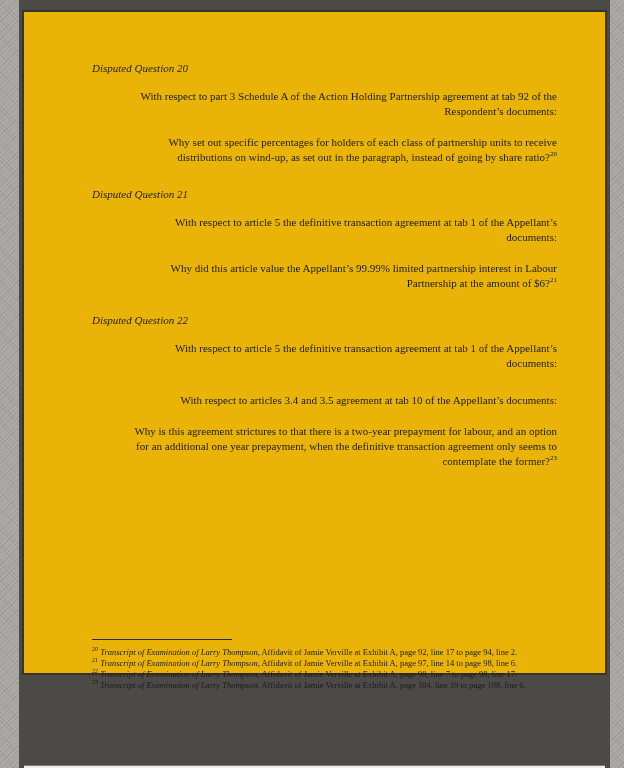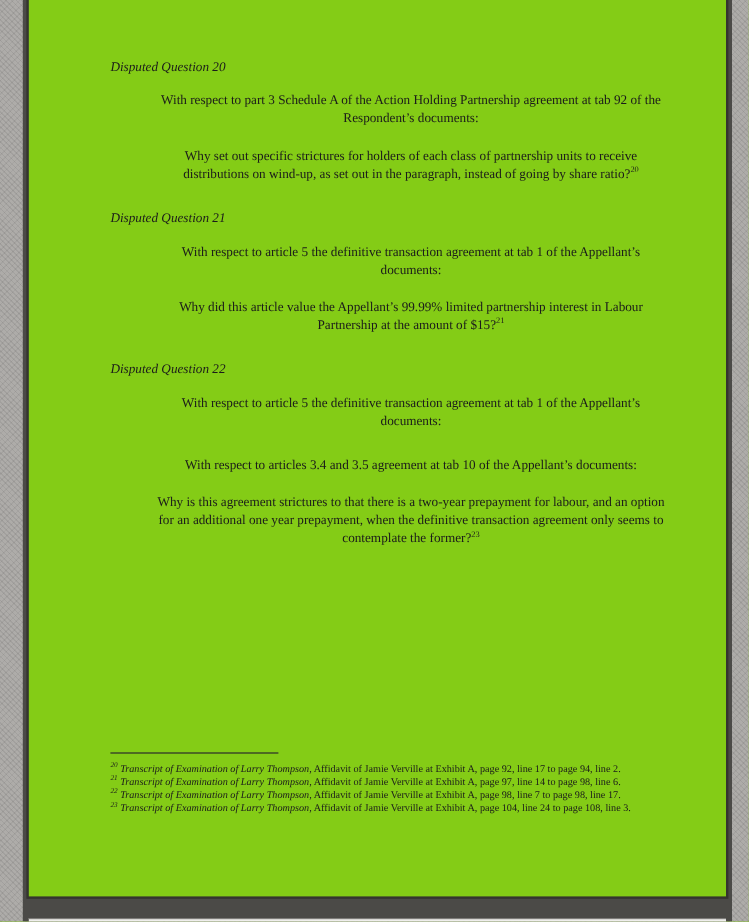--- a/index.html
+++ b/index.html
@@ -13,41 +13,41 @@
       repeating-linear-gradient(-45deg, rgba(0,0,0,0.04) 0 1px, rgba(255,255,255,0.03) 1px 4px),
       #a8a6a3;
   }
   .gap-column {
     position: absolute;
     left: 19px; right: 14px; top: 0; bottom: 0;
     background: #4b4a47;
   }
   .page {
     position: absolute;
-    left: 24px; top: 0;
-    width: 581px; height: 747px;
-    background: #84cc16;
+    left: 24px; top: 12px;
+    width: 581px; height: 661px;
+    background: #eab308;
     box-shadow: 0 0 0 2px #35342f;
     box-sizing: border-box;
     padding: 49px 48px 0 68px;
     color: #1b1b1b;
   }
   .section { margin-bottom: 22px; }
   .section-heading {
     font-style: italic;
     font-size: 11px;
     line-height: 14px;
     margin: 0 0 14px 0;
   }
   .para {
     font-size: 11px;
     line-height: 15px;
     margin: 0 0 16px 36px;
     width: 429px;
-    text-align: center;
+    text-align: right;
     font-family: Liberation Serif, serif;
   }
   .para sup {
     font-size: 7px;
     line-height: 0;
     vertical-align: super;
   }
   .footer-block {
     position: absolute;
     left: 68px;
@@ -82,40 +82,40 @@
 </head>
 <body>
 
 <div class="gap-column"></div>
 
 <div class="page">
   <div id="sections">
       <div class="section">
         <div class="section-heading">Disputed Question 20</div>
         <div class="para"><span>With respect to part 3 Schedule A of the Action Holding Partnership agreement at tab 92 of the Respondent’s documents:</span></div>
-        <div class="para"><span>Why set out specific strictures for holders of each class of partnership units to receive distributions on wind-up, as set out in the paragraph, instead of going by share ratio?</span><sup>20</sup></div>
+        <div class="para"><span>Why set out specific percentages for holders of each class of partnership units to receive distributions on wind-up, as set out in the paragraph, instead of going by share ratio?</span><sup>20</sup></div>
       </div>
       <div class="section">
         <div class="section-heading">Disputed Question 21</div>
         <div class="para"><span>With respect to article 5 the definitive transaction agreement at tab 1 of the Appellant’s documents:</span></div>
-        <div class="para"><span>Why did this article value the Appellant’s 99.99% limited partnership interest in Labour Partnership at the amount of $15?</span><sup>21</sup></div>
+        <div class="para"><span>Why did this article value the Appellant’s 99.99% limited partnership interest in Labour Partnership at the amount of $6?</span><sup>21</sup></div>
       </div>
       <div class="section">
         <div class="section-heading">Disputed Question 22</div>
         <div class="para"><span>With respect to article 5 the definitive transaction agreement at tab 1 of the Appellant’s documents:</span></div>
       </div>
       <div class="section">
         <div class="para"><span>With respect to articles 3.4 and 3.5 agreement at tab 10 of the Appellant’s documents:</span></div>
         <div class="para"><span>Why is this agreement strictures to that there is a two-year prepayment for labour, and an option for an additional one year prepayment, when the definitive transaction agreement only seems to contemplate the former?</span><sup>23</sup></div>
       </div>
     </div>
   <div class="footer-block">
     <div class="fn-sep"></div>
     <div id="footnotes">
         <div class="footnote"><sup>20</sup> <span class="fn-source">Transcript of Examination of Larry Thompson,</span><span> Affidavit of Jamie Verville at Exhibit A, page 92, line 17 to page 94, line 2.</span></div>
         <div class="footnote"><sup>21</sup> <span class="fn-source">Transcript of Examination of Larry Thompson,</span><span> Affidavit of Jamie Verville at Exhibit A, page 97, line 14 to page 98, line 6.</span></div>
         <div class="footnote"><sup>22</sup> <span class="fn-source">Transcript of Examination of Larry Thompson,</span><span> Affidavit of Jamie Verville at Exhibit A, page 98, line 7 to page 98, line 17.</span></div>
-        <div class="footnote"><sup>23</sup> <span class="fn-source">Transcript of Examination of Larry Thompson,</span><span> Affidavit of Jamie Verville at Exhibit A, page 104, line 24 to page 108, line 3.</span></div>
+        <div class="footnote"><sup>23</sup> <span class="fn-source">Transcript of Examination of Larry Thompson,</span><span> Affidavit of Jamie Verville at Exhibit A, page 104, line 19 to page 108, line 6.</span></div>
       </div>
   </div>
 </div>
 
 <div class="next-page-edge"></div>
 
 </body></html>

